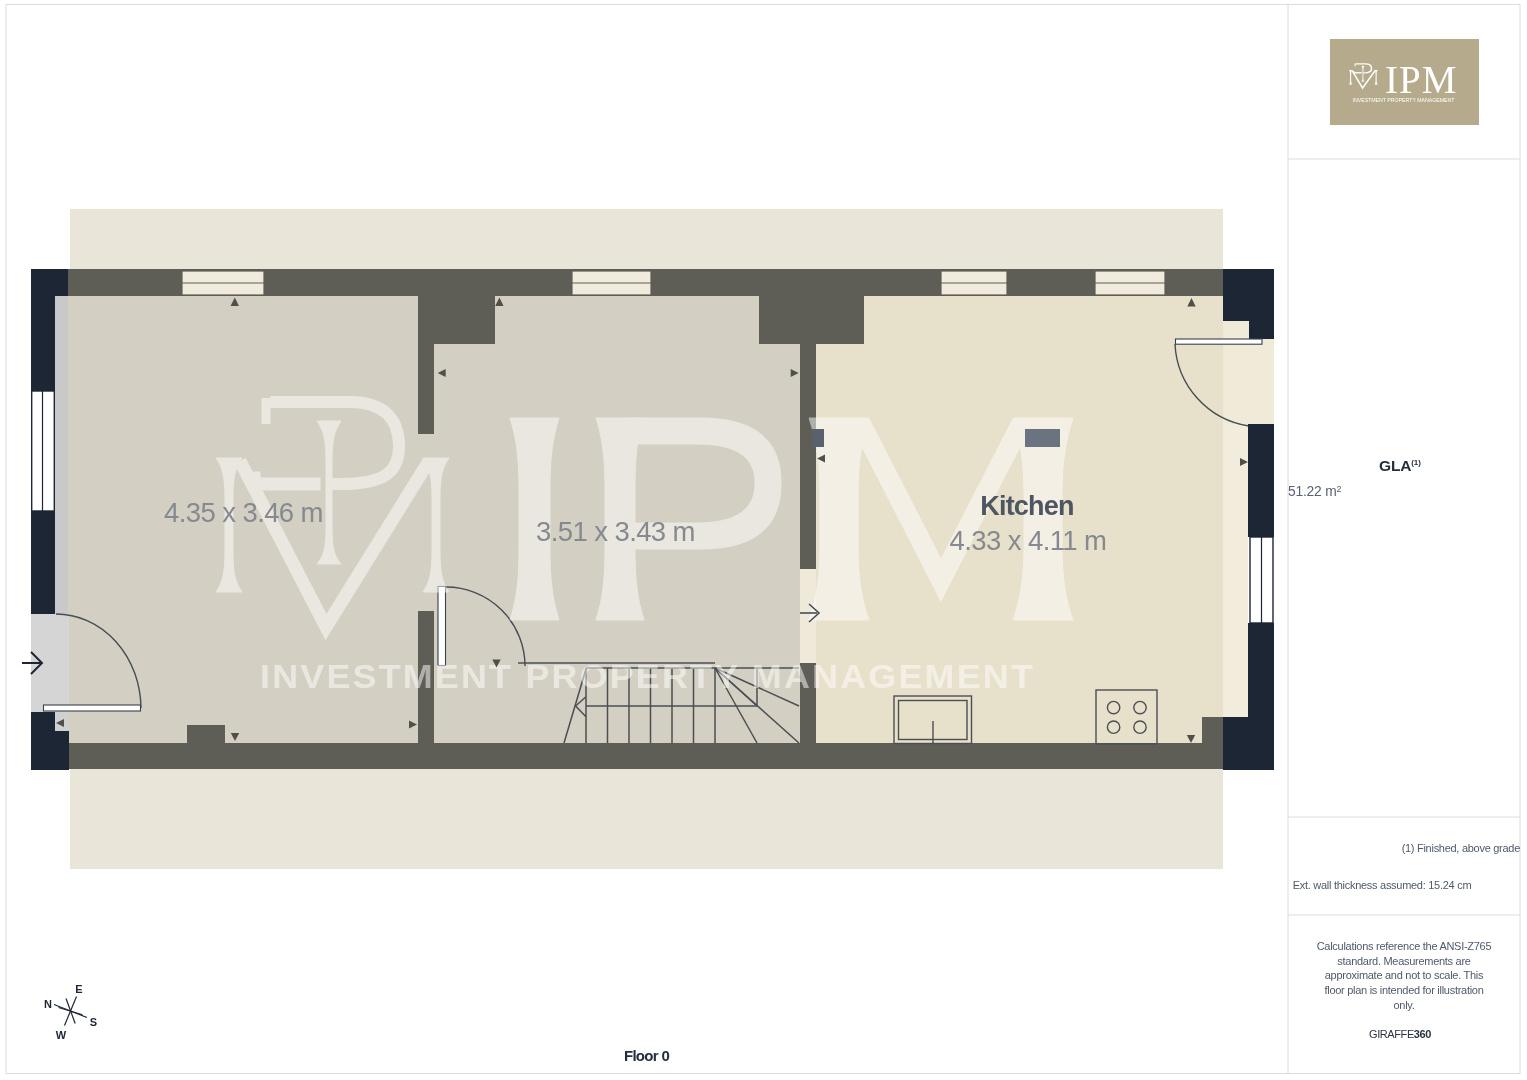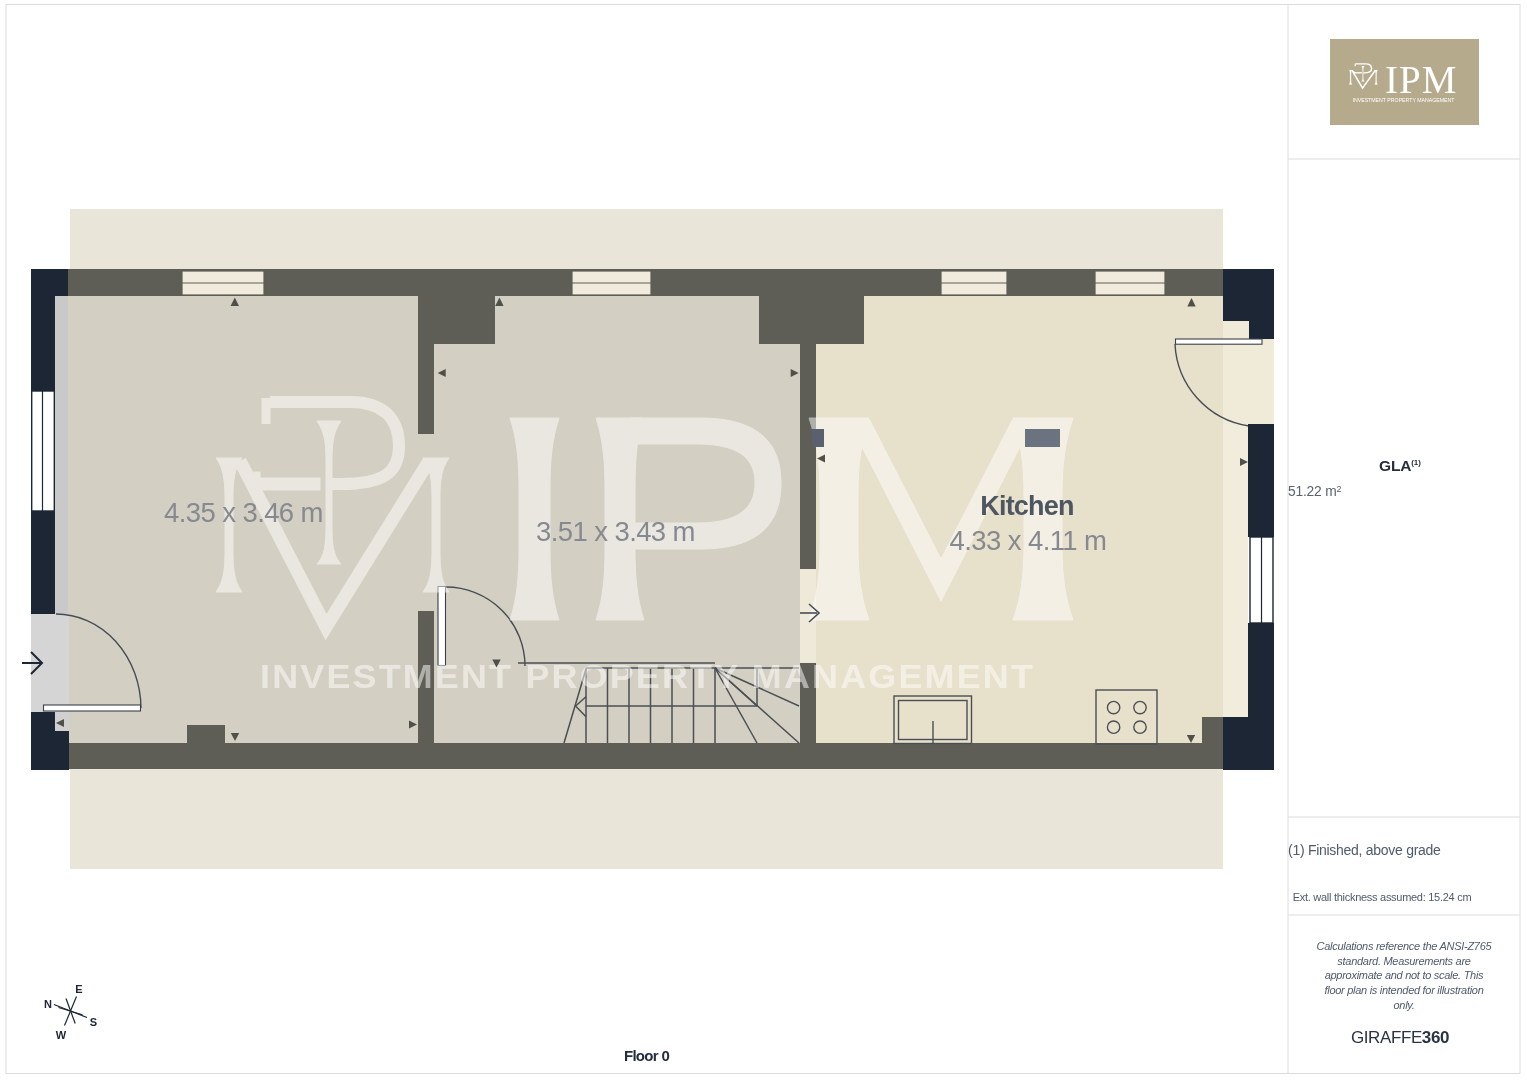--- a/index.html
+++ b/index.html
@@ -249,20 +249,20 @@
 
 <text x="1385" y="92.5" font-family="Liberation Serif,serif" font-size="39" fill="#fff" letter-spacing="1">IPM</text>
 
 <text x="1352.5" y="101.5" textLength="102" lengthAdjust="spacingAndGlyphs" font-size="5" fill="#fff">INVESTMENT PROPERTY MANAGEMENT</text>
 </svg>
 
 <div class="abs" style="left:1288px;top:457px;width:224px;text-align:center;font-size:15.5px;letter-spacing:-0.2px;font-weight:bold;color:#242e3d;">GLA<span style="font-size:8px;font-weight:bold;vertical-align:6px;letter-spacing:0;">(1)</span></div>
 
 <div class="abs" style="left:1288px;top:484px;width:232px;font-size:13.8px;letter-spacing:-0.2px;color:#596273;">51.22 m<span style="font-size:9px;vertical-align:4px;">2</span></div>
 
-<div class="abs" style="left:1288px;top:842px;width:232px;text-align:left;font-size:14px;letter-spacing:-0.28px;color:#4f5a6b;">(1) Finished, above grade</div>
-
-<div class="abs" style="left:1288px;top:879px;width:188px;text-align:center;font-size:11px;letter-spacing:-0.28px;color:#4f5a6b;margin-top:12px;">Ext. wall thickness assumed: 15.24 cm</div>
-
-<div class="abs" style="left:1288px;top:939px;width:232px;text-align:center;font-size:11px;letter-spacing:-0.28px;line-height:14.7px;color:#4f5a6b;font-style:italic;">Calculations reference the ANSI-Z765<br>standard. Measurements are<br>approximate and not to scale. This<br>floor plan is intended for illustration<br>only.</div>
-
-<div class="abs" style="left:1288px;top:1028px;width:224px;text-align:center;font-size:17px;letter-spacing:-0.4px;color:#2a3443;">GIRAFFE<b>360</b></div>
+<div class="abs" style="left:1288px;top:842px;width:232px;text-align:right;font-size:11px;letter-spacing:-0.28px;color:#4f5a6b;">(1) Finished, above grade</div>
+
+<div class="abs" style="left:1288px;top:879px;width:188px;text-align:center;font-size:11px;letter-spacing:-0.28px;color:#4f5a6b;">Ext. wall thickness assumed: 15.24 cm</div>
+
+<div class="abs" style="left:1288px;top:939px;width:232px;text-align:center;font-size:11px;letter-spacing:-0.28px;line-height:14.7px;color:#4f5a6b;">Calculations reference the ANSI-Z765<br>standard. Measurements are<br>approximate and not to scale. This<br>floor plan is intended for illustration<br>only.</div>
+
+<div class="abs" style="left:1288px;top:1028px;width:224px;text-align:center;font-size:11px;letter-spacing:-0.4px;color:#2a3443;">GIRAFFE<b>360</b></div>
 </div>
 
 </body></html>

